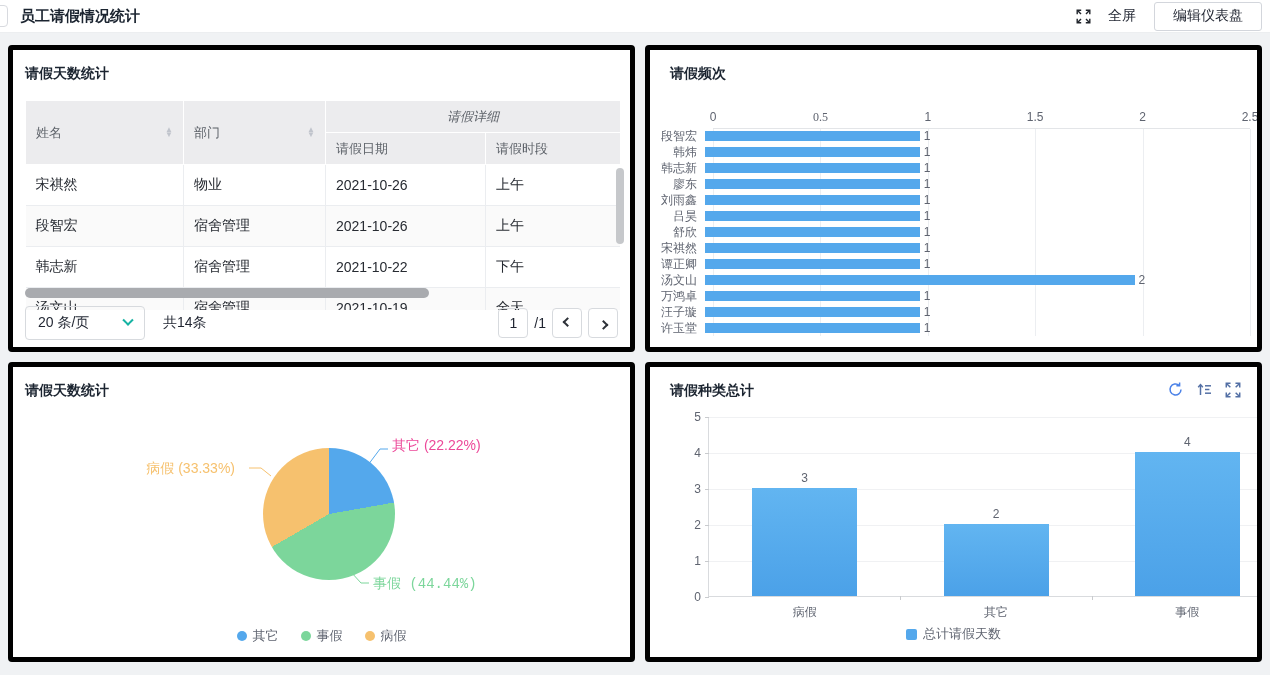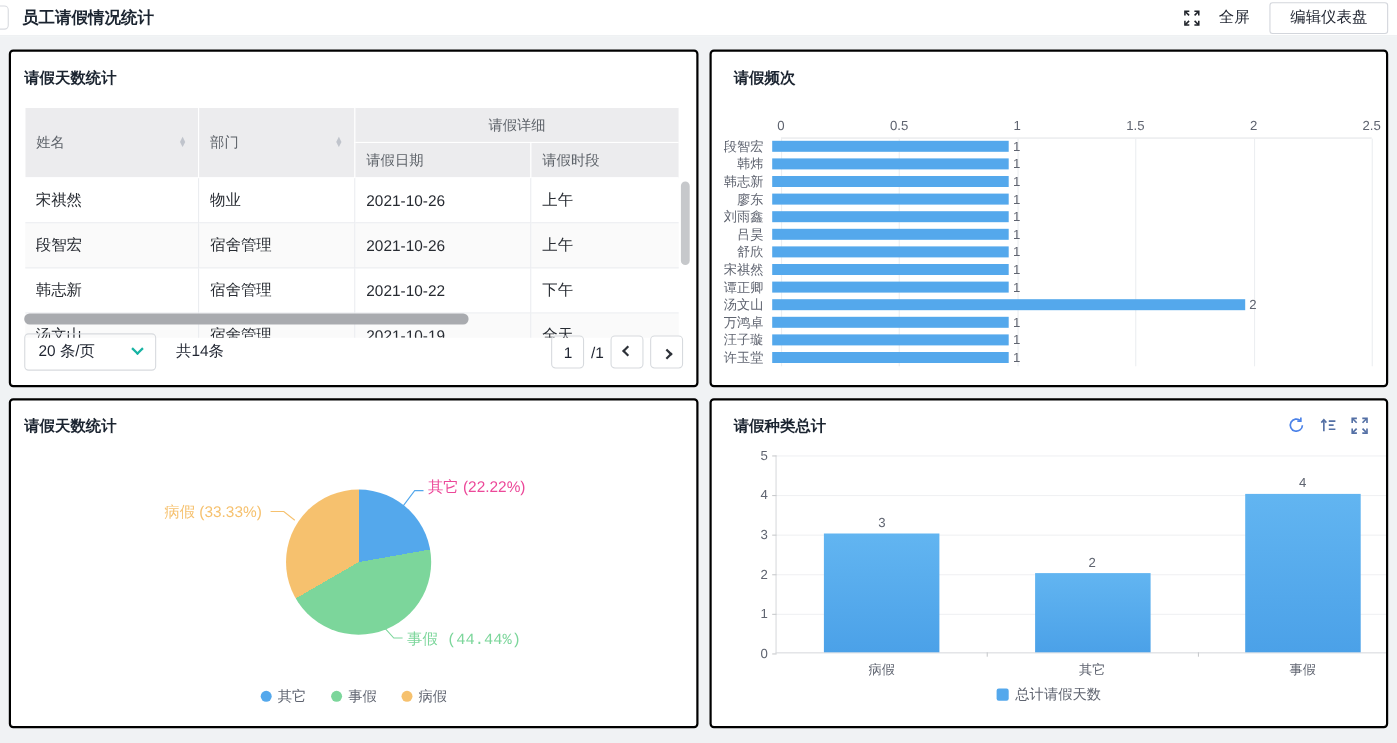--- a/index.html
+++ b/index.html
@@ -9,30 +9,30 @@
   
   .topbar { position:relative; height:33px; background:#fff; border-bottom:1px solid #eceef0; display:flex; align-items:center; }
   .side-stub { position:absolute; left:-9px; top:5px; width:17px; height:22px; background:#fff; border:1px solid #d8dadf; border-radius:4px; }
   .page-title { font-size:15px; font-weight:700; color:#1b2430; margin-left:20px; }
   .topbar-actions { margin-left:auto; display:flex; align-items:center; gap:18px; padding-right:8px; }
   .fs-btn { display:flex; align-items:center; gap:17px; font-size:14px; color:#1f2430; cursor:pointer; }
   .edit-btn { height:29px; padding:0 18px; background:#fff; border:1px solid #d3d6dc; border-radius:3px; font-size:14px; color:#1f2430; cursor:pointer; font-family:inherit; }
 
   
   .dash { padding:12px 8px 13px 8px; display:grid; grid-template-columns:627px 617px; grid-template-rows:307px 300px; gap:10px; }
-  .card { position:relative; background:#fff; border:2px solid #000000; border-radius:4px; overflow:hidden; }
+  .card { position:relative; background:#fff; border:5px solid #000000; border-radius:4px; overflow:hidden; }
   .card h2 { font-size:14px; font-weight:700; color:#1b2430; position:absolute; left:20px; top:15px; }
   #card-table h2, #card-pie h2 { left:12px; }
 
   
   .tbl-viewport { position:absolute; left:12px; top:50px; width:595px; height:210px; overflow:hidden; }
   table { border-collapse:collapse; table-layout:fixed; width:595px; font-size:14px; }
   col.c1{width:158px} col.c2{width:142px} col.c3{width:160px} col.c4{width:135px}
   thead th { background:#ececee; color:#5d6269; font-weight:400; font-size:13px; height:32px; text-align:left; padding:0 10px; border:1px solid #fff; }
-  th.group { text-align:center; }
+  th.group { text-align:center;font-style:italic; }
   .th-flex { display:flex; align-items:center; justify-content:space-between; }
   .sort-caret { display:inline-flex; flex-direction:column; line-height:0.55; font-size:8px; color:#c0c4cc; }
   tbody td { height:41px; padding:0 10px; color:#272b32; border-bottom:1px solid #ebedf0; border-right:1px solid #ebedf0; background:#fff; }
   tbody td:last-child { border-right:none; }
   tbody tr:nth-child(even) td { background:#fafafa; }
   .hscrollbar { position:absolute; left:12px; top:238px; width:404px; height:10px; background:#a9abaf; border-radius:5px; }
   .vscrollbar { position:absolute; right:6px; top:118px; width:8px; height:76px; background:#c6c8cb; border-radius:4px; }
 
   .pager { position:absolute; left:12px; right:12px; top:255px; height:36px; display:flex; align-items:center; font-size:14px; }
   .size-select { width:120px; height:34px; border:1px solid #d7dade; border-radius:4px; display:flex; align-items:center; justify-content:space-between; padding:0 12px; cursor:pointer; }
@@ -197,21 +197,21 @@
           </button>
       </div>
     </div>
   </section>
 
   <section class="card" id="card-hbar">
     <h2>请假频次</h2>
     <div class="hbar">
       <div class="hbar-axis" id="hbar-axis">
           <span style="left: 0px;">0</span>
-          <span style="left: 107.4px;">0.5</span>
+          <span style="left: 107.4px; font-family: Liberation Serif, serif;">0.5</span>
           <span style="left: 214.8px;">1</span>
           <span style="left: 322.2px;">1.5</span>
           <span style="left: 429.6px;">2</span>
           <span style="left: 537px;">2.5</span>
         </div>
       <div class="hbar-body">
         <div class="hbar-grid" id="hbar-grid">
             <i style="left: 0px;"></i>
             <i style="left: 107.4px;"></i>
             <i style="left: 214.8px;"></i>

